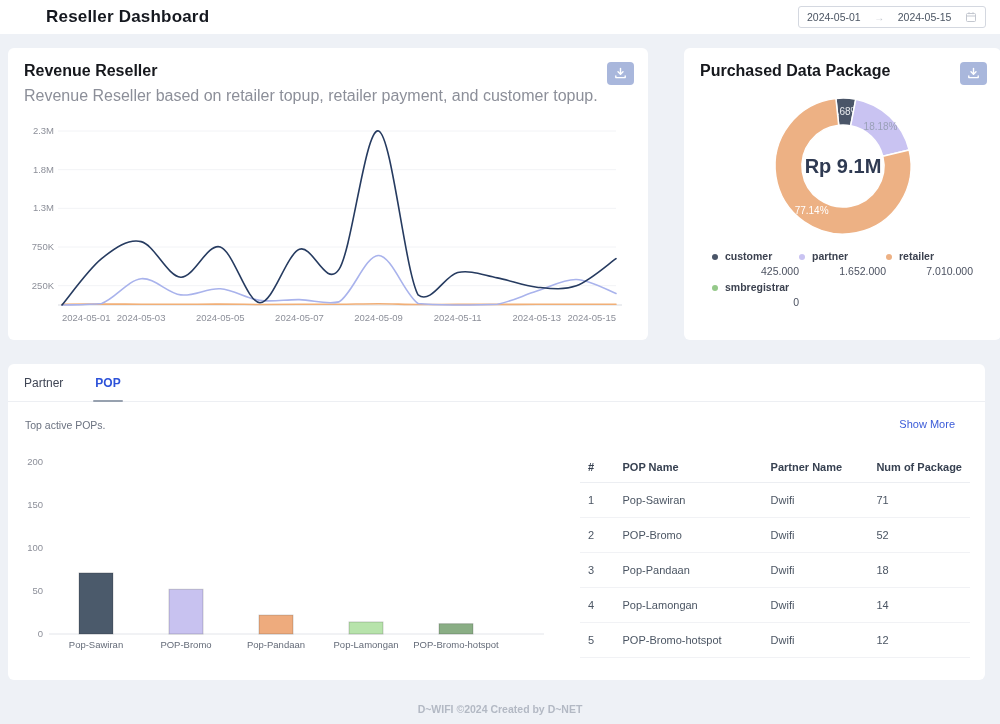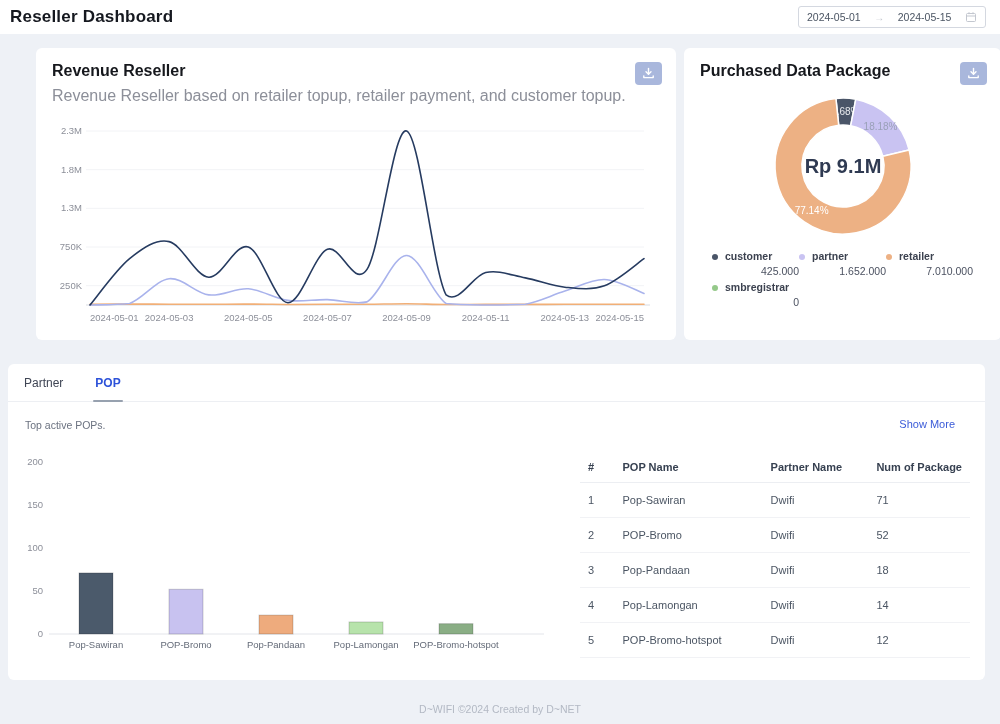--- a/index.html
+++ b/index.html
@@ -11,32 +11,32 @@
     overflow:hidden;
     color:#1f2430;
   }
   
   .topbar{
     position:absolute; top:0; left:0; right:0; height:34px;
     background:#ffffff;
     display:flex; align-items:center; justify-content:space-between;
     padding:0 14px 0 10px;
   }
-  .page-title{ font-size:17px; font-weight:bold; color:#15181f; letter-spacing:.2px; }
+  .page-title{ font-size:17px; font-weight:bold; color:#15181f; letter-spacing:.2px;margin-left:36px; }
   .range-picker{
     display:flex; align-items:center; justify-content:space-between;
     width:188px; height:22px; padding:0 8px;
     background:#fff; border:1px solid #d4d8e0; border-radius:3px;
     font-size:10.5px; color:#4b5563;
   }
   .range-sep{ color:#c3c7cf; font-size:10px; }
   .cal-icon svg{ display:block; }
   
   .card{ position:absolute; background:#fff; border-radius:6px; }
-  #revenue-card{ left:8px; top:48px; width:640px; height:292px; padding:14px 16px;margin-left:28px; }
+  #revenue-card{ left:8px; top:48px; width:640px; height:292px; padding:14px 16px; }
   #package-card{ left:684px; top:48px; width:317px; height:292px; padding:14px 16px; }
   #bottom-card{ left:8px; top:364px; width:977px; height:316px; }
   .card-title{ font-size:16px; font-weight:bold; color:#16181d; }
   .card-sub{ font-size:16px; color:#8c8f99; margin-top:7px; }
   .dl-btn{
     position:absolute; top:14px; right:14px; width:27px; height:23px;
     background:#a9b7dc; border:none; border-radius:4px;
     display:flex; align-items:center; justify-content:center; cursor:pointer;
   }
   .dl-btn svg{ display:block; }
@@ -88,21 +88,21 @@
   .pop-table td{
     padding:11px 8px; border-bottom:1px solid #f1f2f5; white-space:nowrap;
   }
   .col-idx{ width:36px; }
   .col-pop{ width:152px; }
   .col-partner{ width:108px; }
   .col-num{ width:94px; }
   
   .footer{
     position:absolute; left:0; right:0; top:703px;
-    text-align:center; font-size:10.5px; color:#b3b9c4;
+    text-align:center; font-size:10.5px; color:#b3b9c4;font-weight:bold;
   }
   svg text{ font-family:"Liberation Sans", sans-serif; }
 </style>
 </head>
 <body>
 
 <div class="topbar">
   <div class="page-title">Reseller Dashboard</div>
   <div class="range-picker">
     <span>2024-05-01</span>

